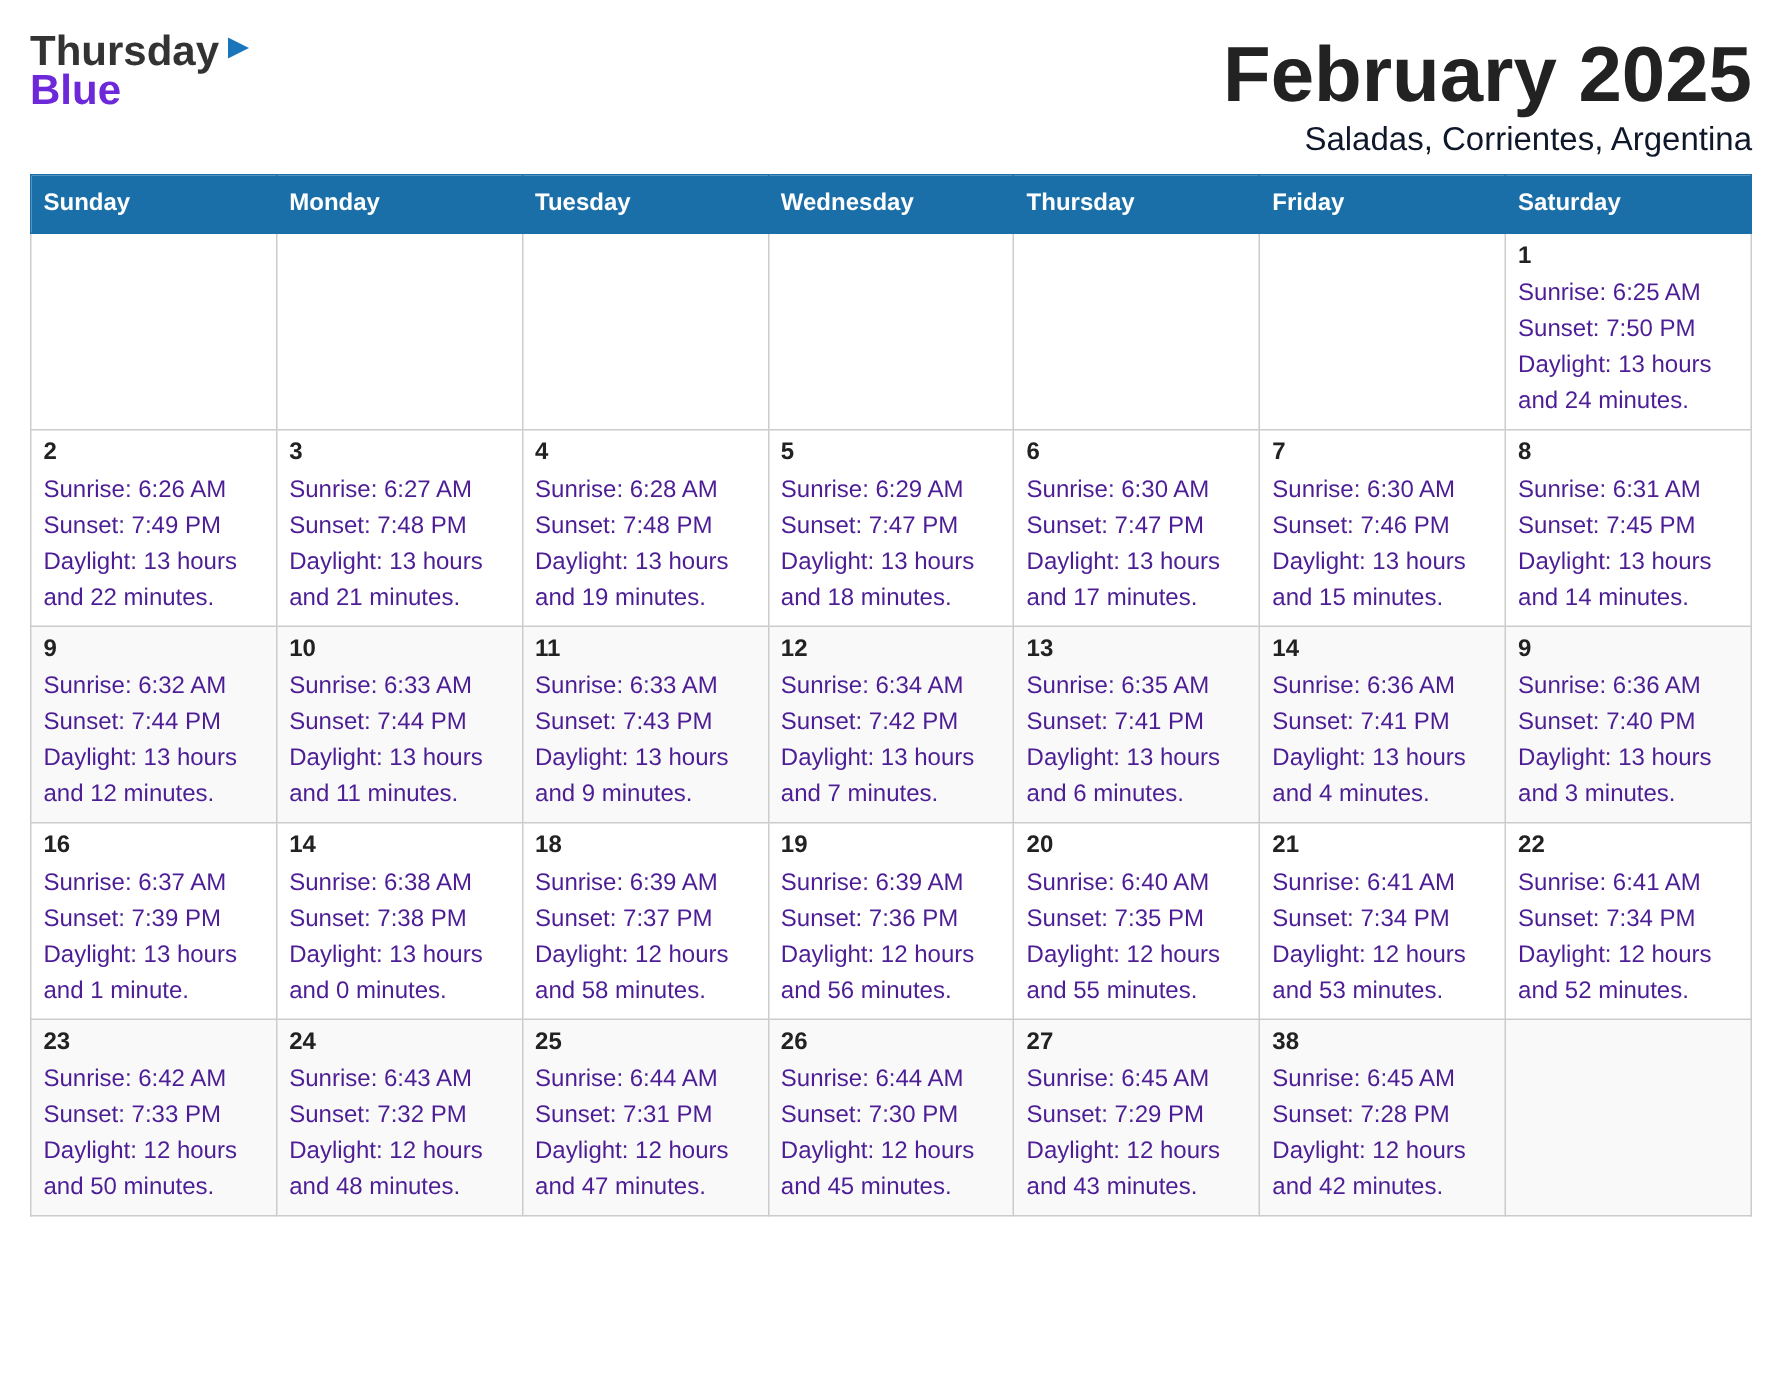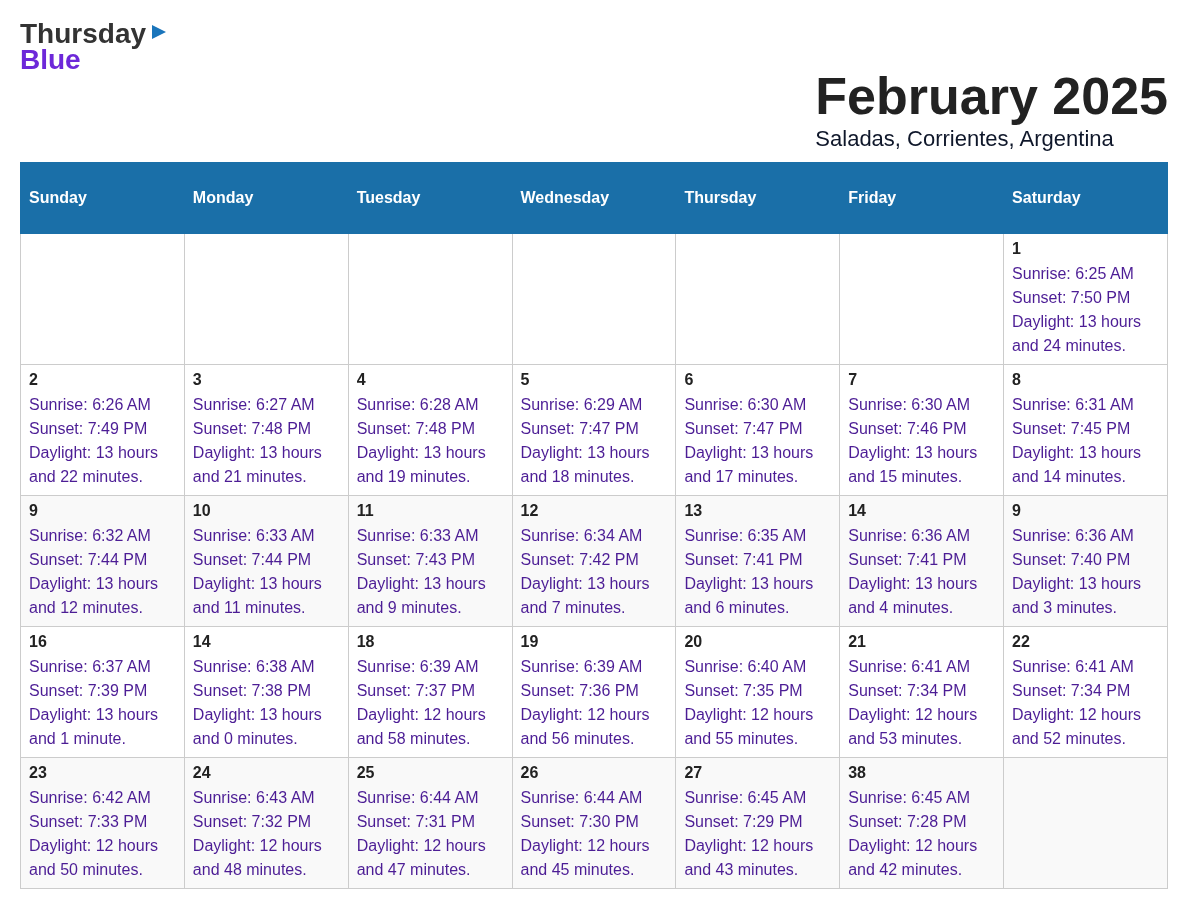--- a/index.html
+++ b/index.html
@@ -27,22 +27,21 @@
       color: #333;
       line-height: 1;
     }
     .logo-blue {
       font-size: 28px;
       font-weight: bold;
       color: #6d28d9;
       margin-top: -4px;
     }
     .title-block {
-      text-align: left;
-      margin-top: 46px;
+      text-align: right;
     }
     .title-block h1 {
       font-size: 52px;
       font-weight: bold;
       color: #222;
     }
     .title-block h2 {
       font-size: 22px;
       font-weight: normal;
       color: #0f172a;
@@ -50,21 +49,21 @@
     .calendar {
       width: 100%;
       border-collapse: collapse;
       margin-top: 10px;
     }
     .calendar thead tr th {
       background-color: #1a6fa8;
       color: #fff;
       font-size: 16px;
       font-weight: bold;
-      padding: 26px 8px;
+      padding: 10px 8px;
       text-align: left;
       border: 1px solid #1a6fa8;
     }
     .calendar tbody tr td {
       vertical-align: top;
       padding: 6px 8px;
       border: 1px solid #ccc;
       width: calc(100% / 7);
       font-size: 13px;
       color: #222;

